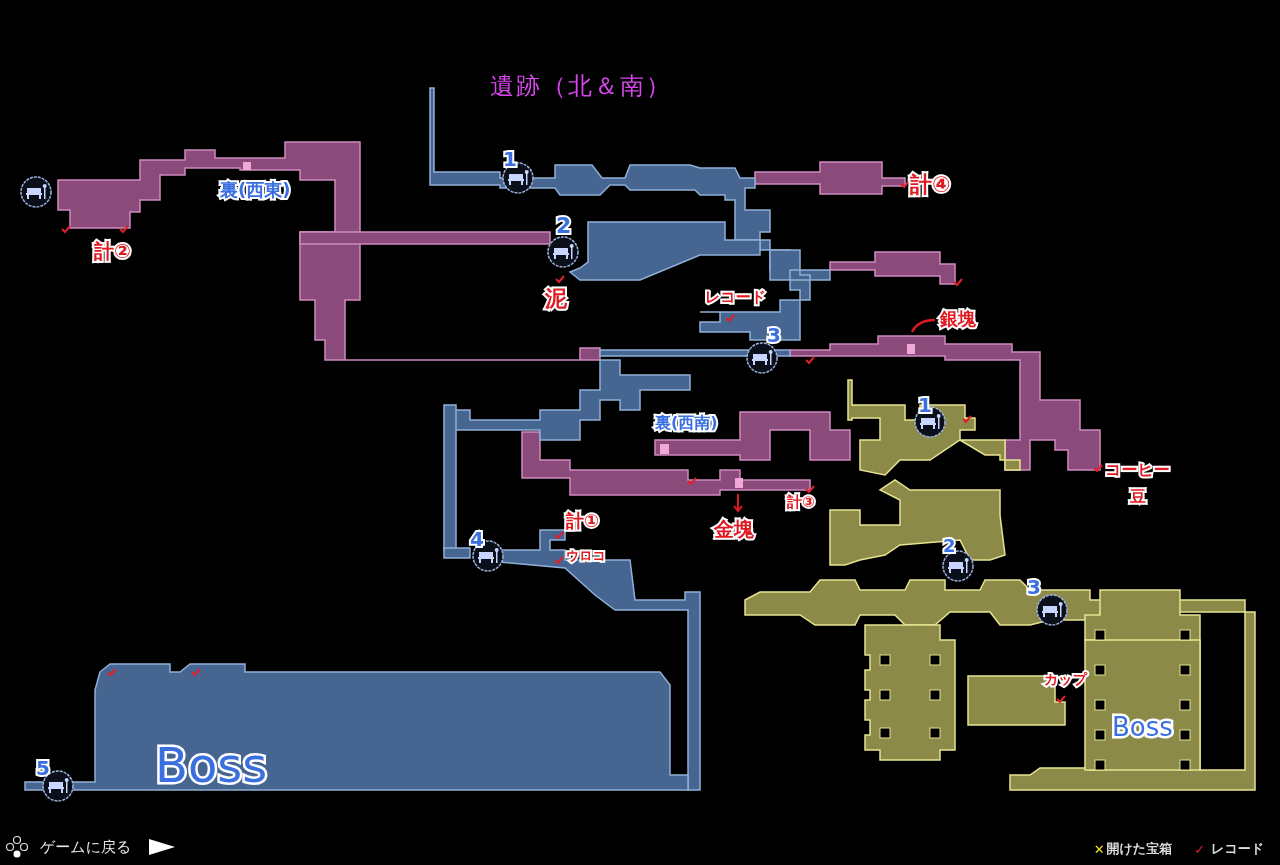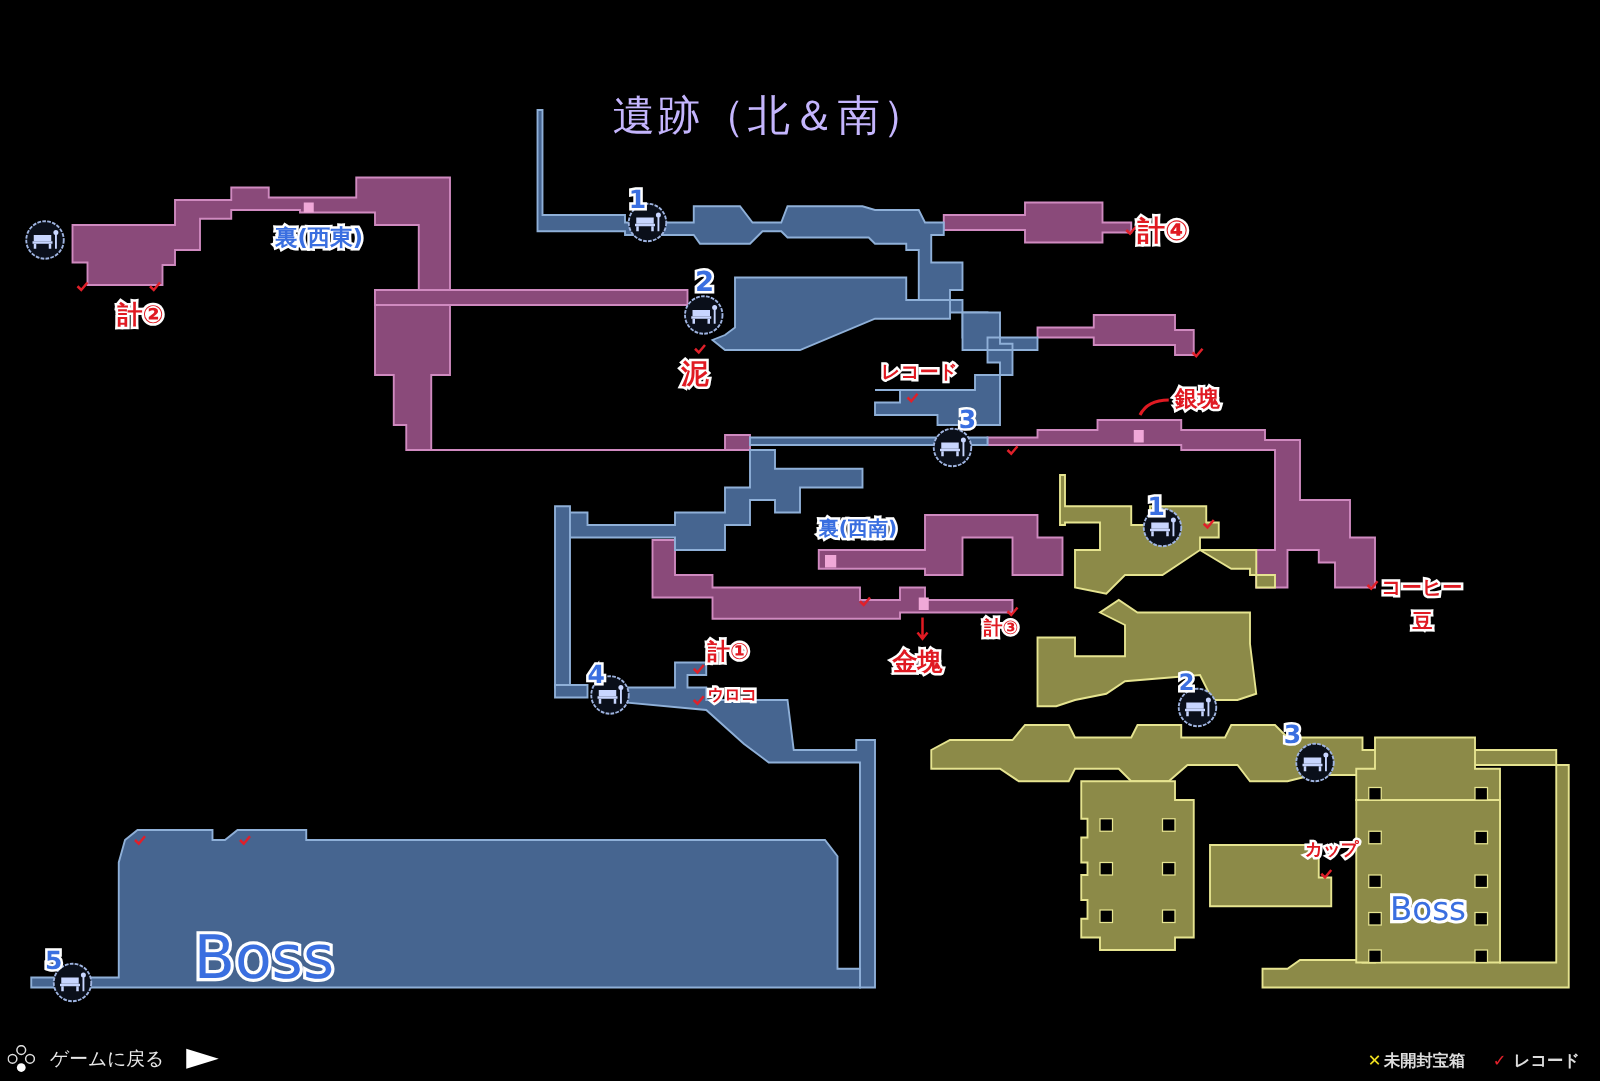--- a/index.html
+++ b/index.html
@@ -1,18 +1,18 @@
 <!DOCTYPE html>
 <html><head>
 <meta charset="utf-8">
 <style>
   html, body { margin:0; padding:0; background:#000; }
   body { width:1280px; height:865px; position:relative; overflow:hidden; font-family:"DejaVu Sans", sans-serif; }
   #map { position:absolute; left:0; top:0; width:1280px; height:865px; }
-  .title { position:absolute; left:490px; top:70px; color:#c4b5fd; font-size:34px; letter-spacing:2px; font-family:Liberation Mono, monospace; }
+  .title { position:absolute; left:490px; top:70px; color:#d946ef; font-size:24px; letter-spacing:2px; font-family:Liberation Mono, monospace; }
   .lbl-red { font-family:"DejaVu Sans", sans-serif; font-weight:bold; fill:#e01a22; stroke:#fff; stroke-width:4px; paint-order:stroke; }
   .lbl-blue { font-family:"DejaVu Sans", sans-serif; font-weight:bold; fill:#3a6fe0; stroke:#fff; stroke-width:4px; paint-order:stroke; }
   .boss-lbl { font-family:"DejaVu Sans", sans-serif; fill:#3a6fe0; stroke:#fff; stroke-width:5px; paint-order:stroke; }
   .footer-left { position:absolute; left:6px; top:836px; display:flex; align-items:center; color:#e8e8e8; font-size:15px; }
   .footer-left .btn-icon { width:22px; height:22px; margin-right:12px; }
   .footer-left .return-label { margin-right:18px; }
   .play-icon { width:0; height:0; border-top:8px solid transparent; border-bottom:8px solid transparent; border-left:26px solid #fff; }
   .footer-right { position:absolute; right:16px; top:840px; display:flex; align-items:center; color:#dcdcdc; font-size:13px; font-weight:bold; }
   .legend-x { color:#f0e020; margin-right:2px; font-weight:bold; }
   .legend-check { color:#e0202a; margin-left:22px; margin-right:6px; }
@@ -179,16 +179,16 @@
     <circle cx="4" cy="11" r="3.5" fill="none" stroke="#ddd" stroke-width="1.2"></circle>
     <circle cx="18" cy="11" r="3.5" fill="none" stroke="#ddd" stroke-width="1.2"></circle>
     <circle cx="11" cy="18" r="3.5" fill="#fff"></circle>
   </svg>
   <span class="return-label">ゲームに戻る</span>
   <span class="play-icon"></span>
 </div>
 
 <div class="footer-right">
   <span class="legend-x">✕</span>
-  <span>未開封宝箱</span>
+  <span>開けた宝箱</span>
   <span class="legend-check">✓</span>
   <span>レコード</span>
 </div>
 
 </body></html>

